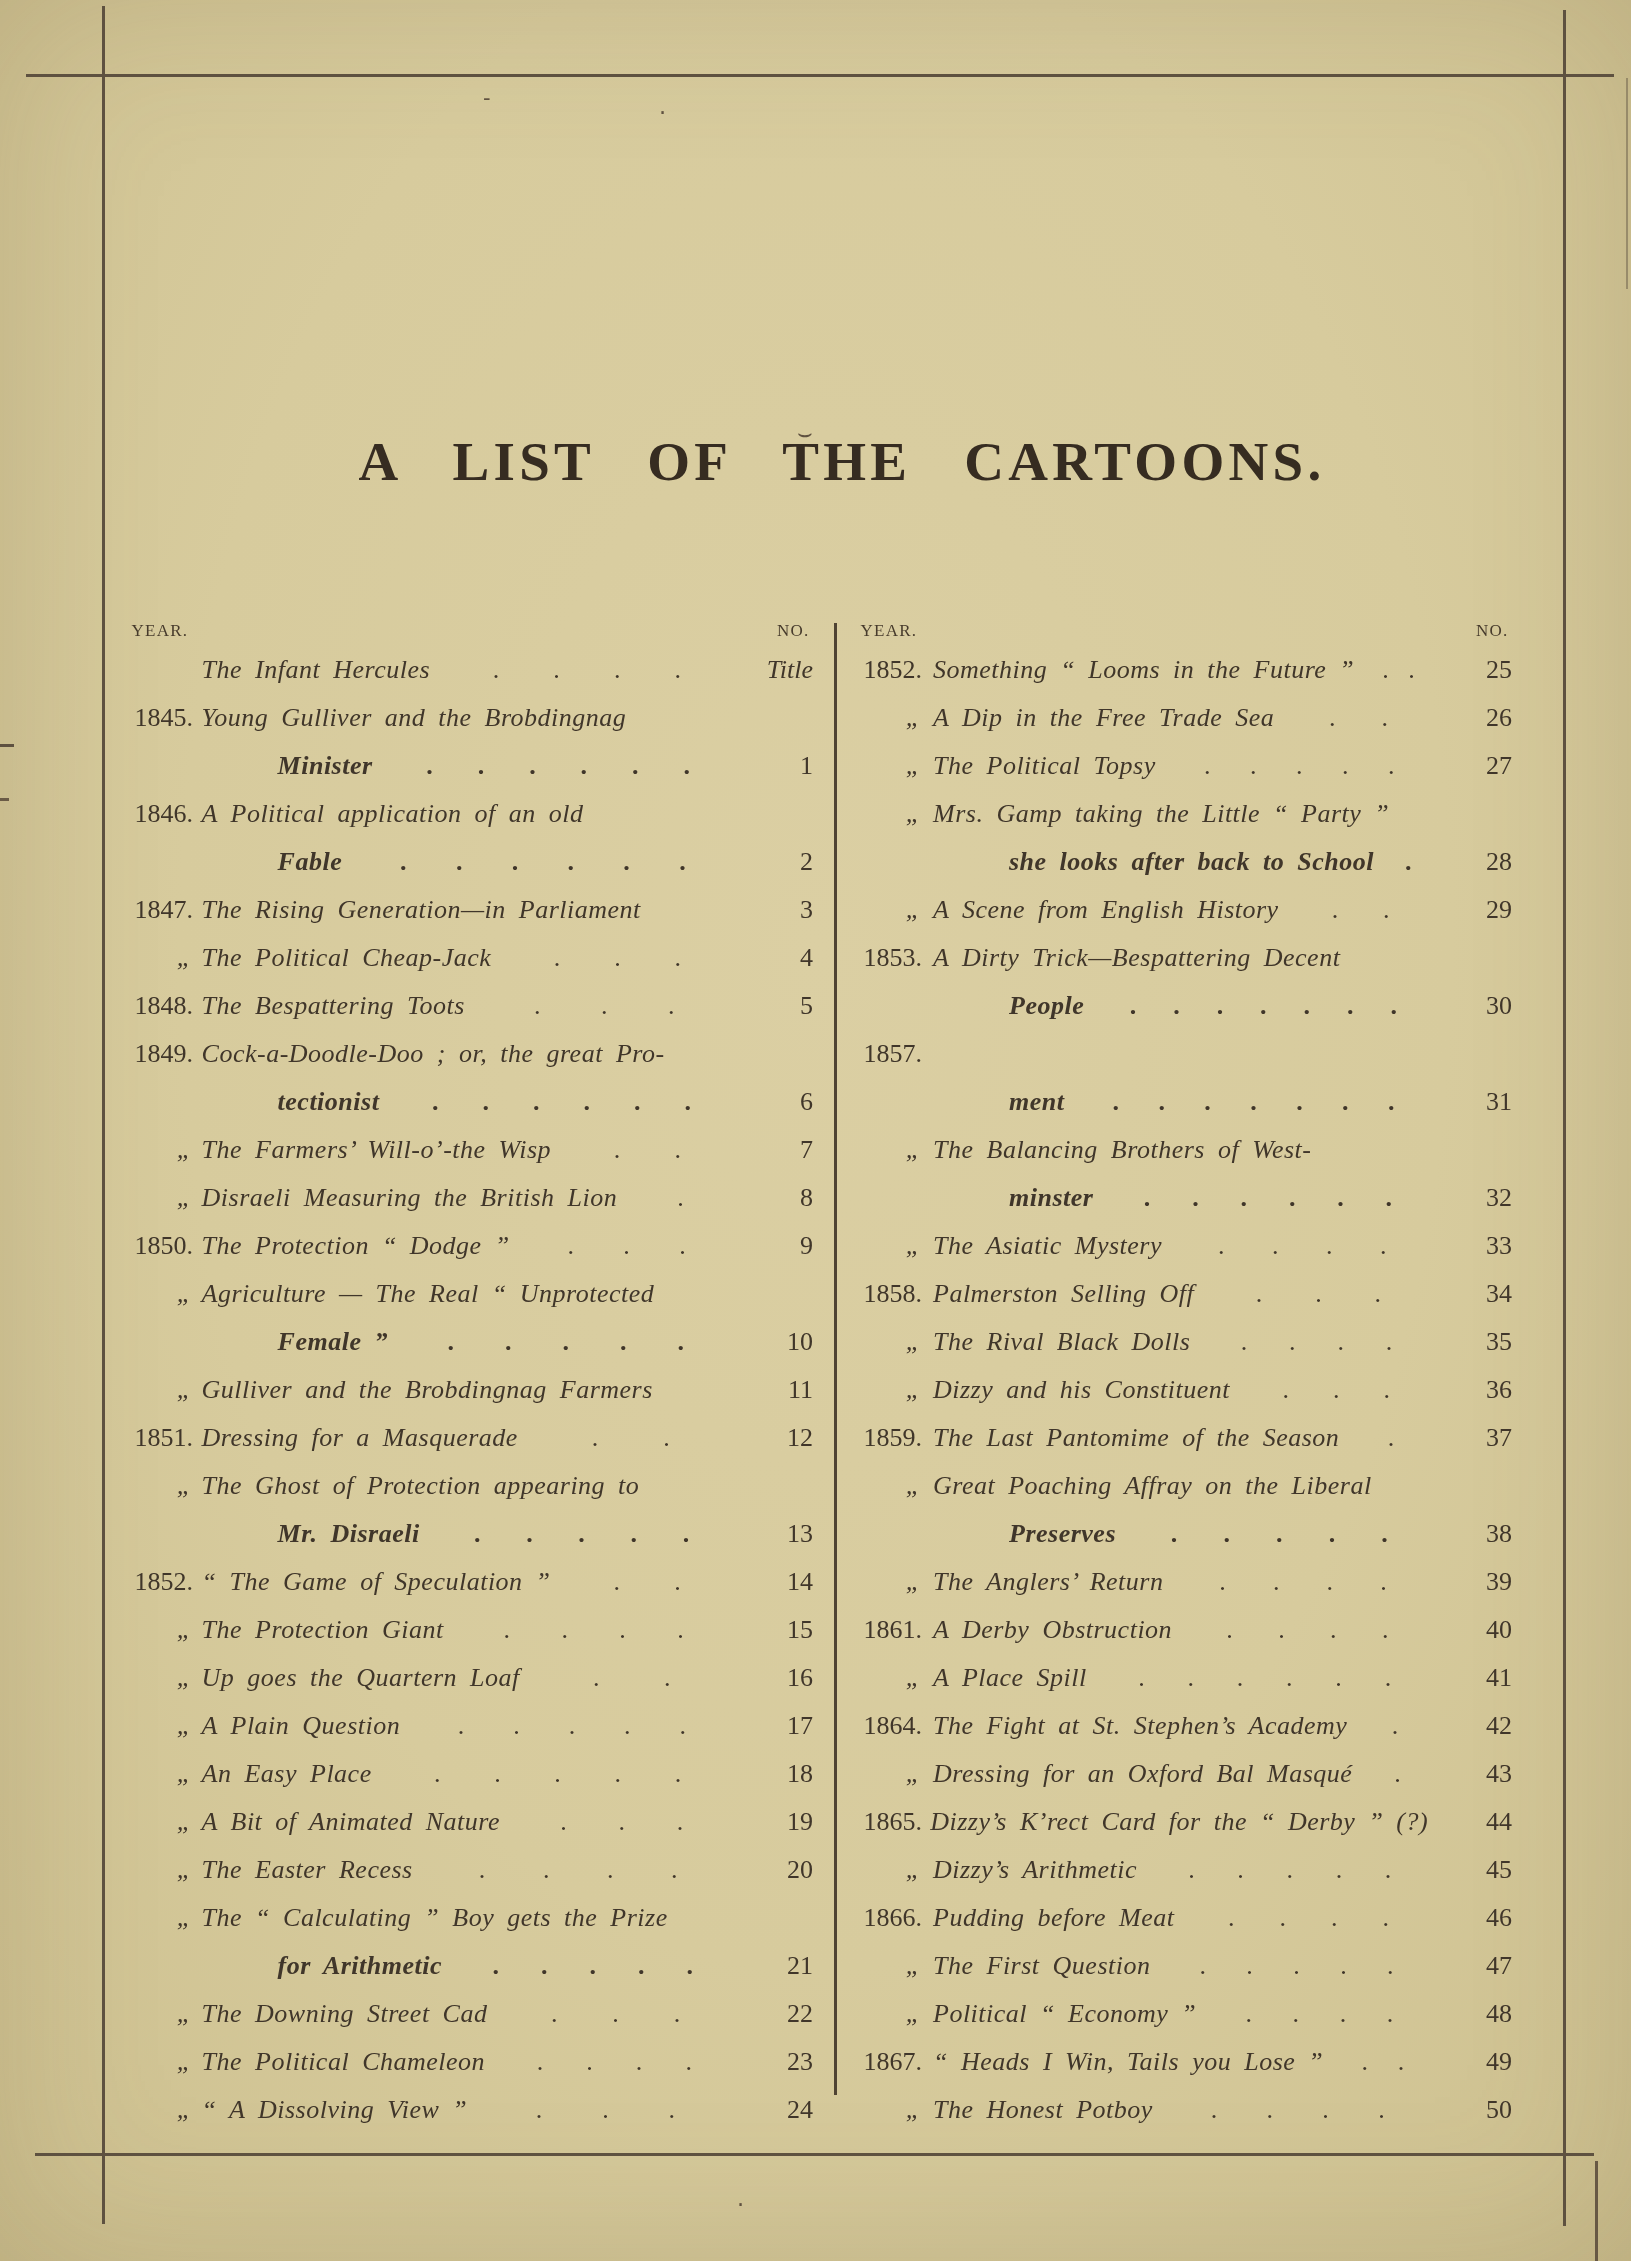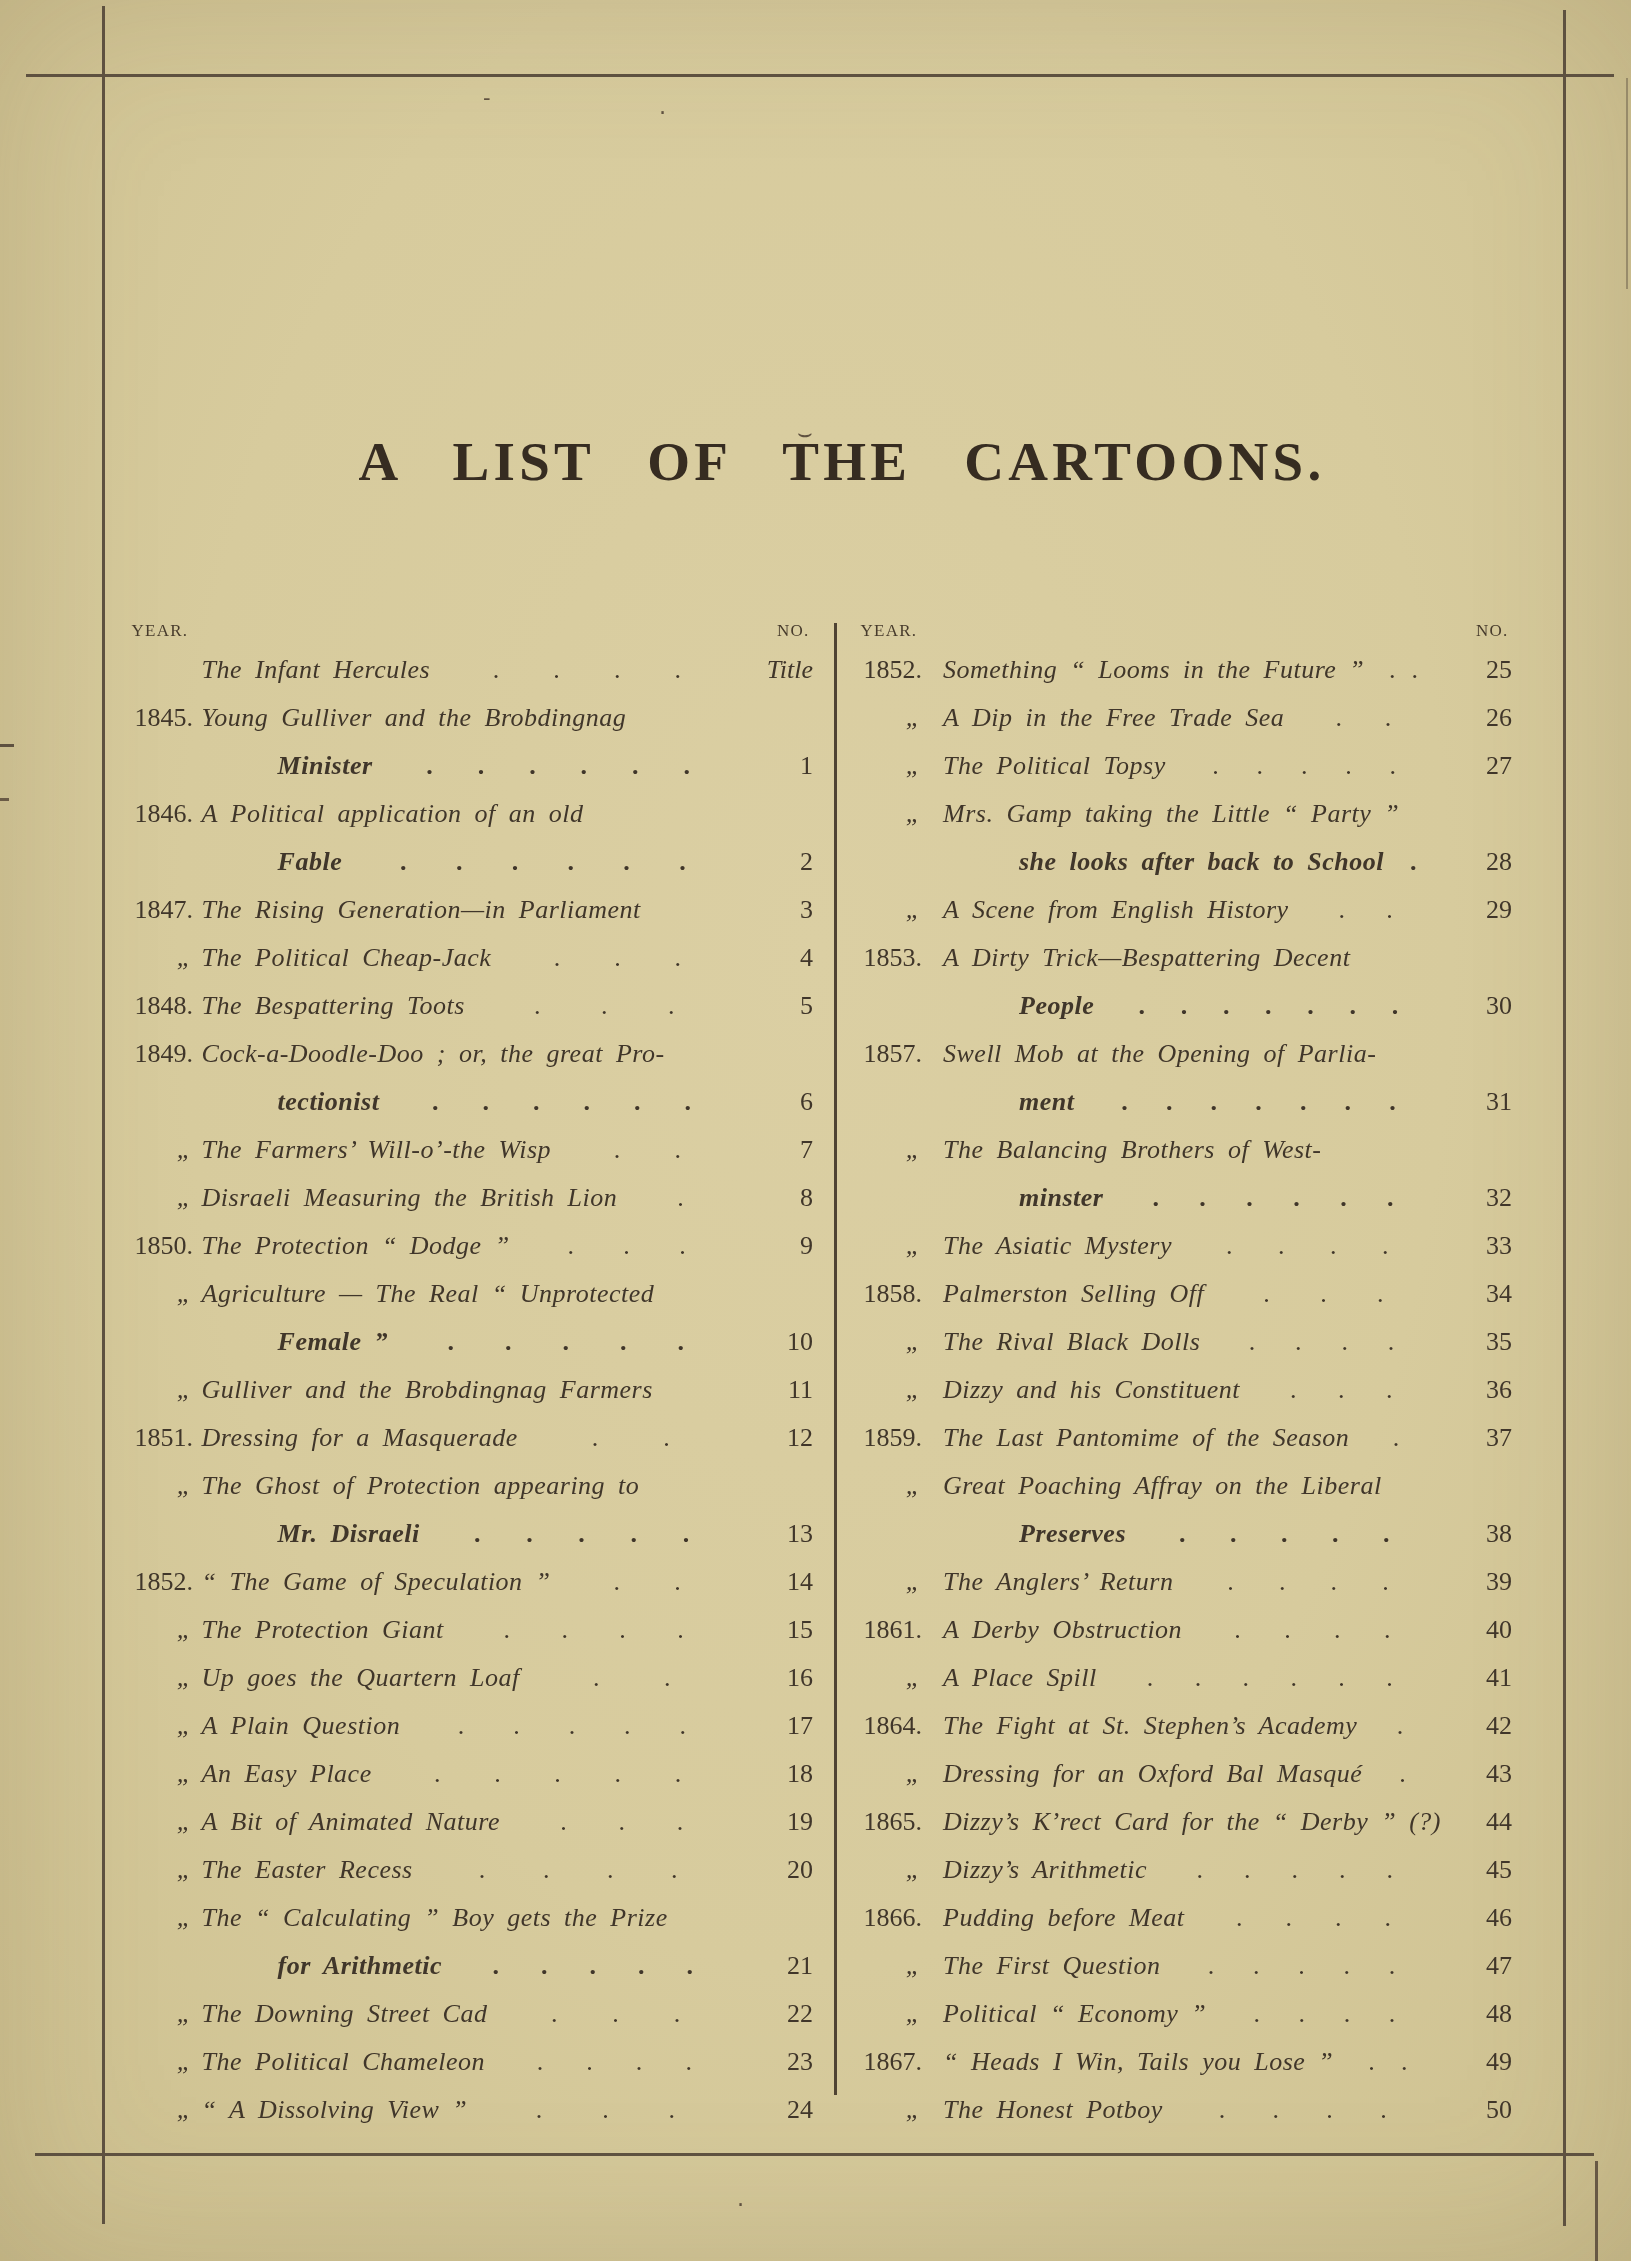--- a/index.html
+++ b/index.html
@@ -29,21 +29,21 @@
   .col{position:absolute;top:615px;}
   .col-left{left:121px;width:699px;}
   .col-right{left:850px;width:669px;}
   .hdr{display:flex;justify-content:space-between;height:31px;line-height:31px;
        font-size:17px;letter-spacing:1.3px;color:#473b2c;padding:0 10.4px 0 10.4px;}
   .row{display:flex;height:48px;}
   .row span,.row i,.row div{line-height:48px;font-size:26px;}
   .year{flex:none;width:72px;text-align:right;white-space:pre;}
   .year.ditto{font-style:italic;letter-spacing:1.7px;}
   .mid{flex:1 1 0;display:flex;min-width:0;margin-left:8.6px;}
-  .col-right .mid{margin-left:21px;}
+  .col-right .mid{margin-left:11px;justify-content:center;}
   .mid.indent{padding-left:76px;font-weight:bold;}
   .ttl{flex:none;font-style:italic;white-space:pre;letter-spacing:0.5px;word-spacing:6px;}
   .lead{flex:1 1 0;min-width:0;display:flex;justify-content:space-evenly;margin:0 14px 0 8.6px;}
   .lead i{font-style:normal;}
   .no{flex:none;width:64px;text-align:right;padding-right:7px;}
   .no.it{font-style:italic;}
   
   .artifact{position:absolute;color:#5f5140;font-family:"DejaVu Sans",sans-serif;}
   .art-squiggle{left:797px;top:419px;font-size:24px;}
   .art-dash{left:483px;top:86px;font-size:21px;}
@@ -528,24 +528,20 @@
               <i>.</i>
               <i>.</i>
               <i>.</i>
               <i>.</i>
             </span>
           </div>
           <span class="no">30</span>
         </div>
         <div class="row">
           <span class="year">1857.</span>
-          <div class="mid">
-            <span class="ttl">Swell Mob at the Opening of Parlia-</span>
-            <span class="lead"></span>
-          </div>
           <span class="no"></span>
         </div>
         <div class="row">
           <span class="year"></span>
           <div class="mid indent">
             <span class="ttl">ment</span>
             <span class="lead">
               <i>.</i>
               <i>.</i>
               <i>.</i>

